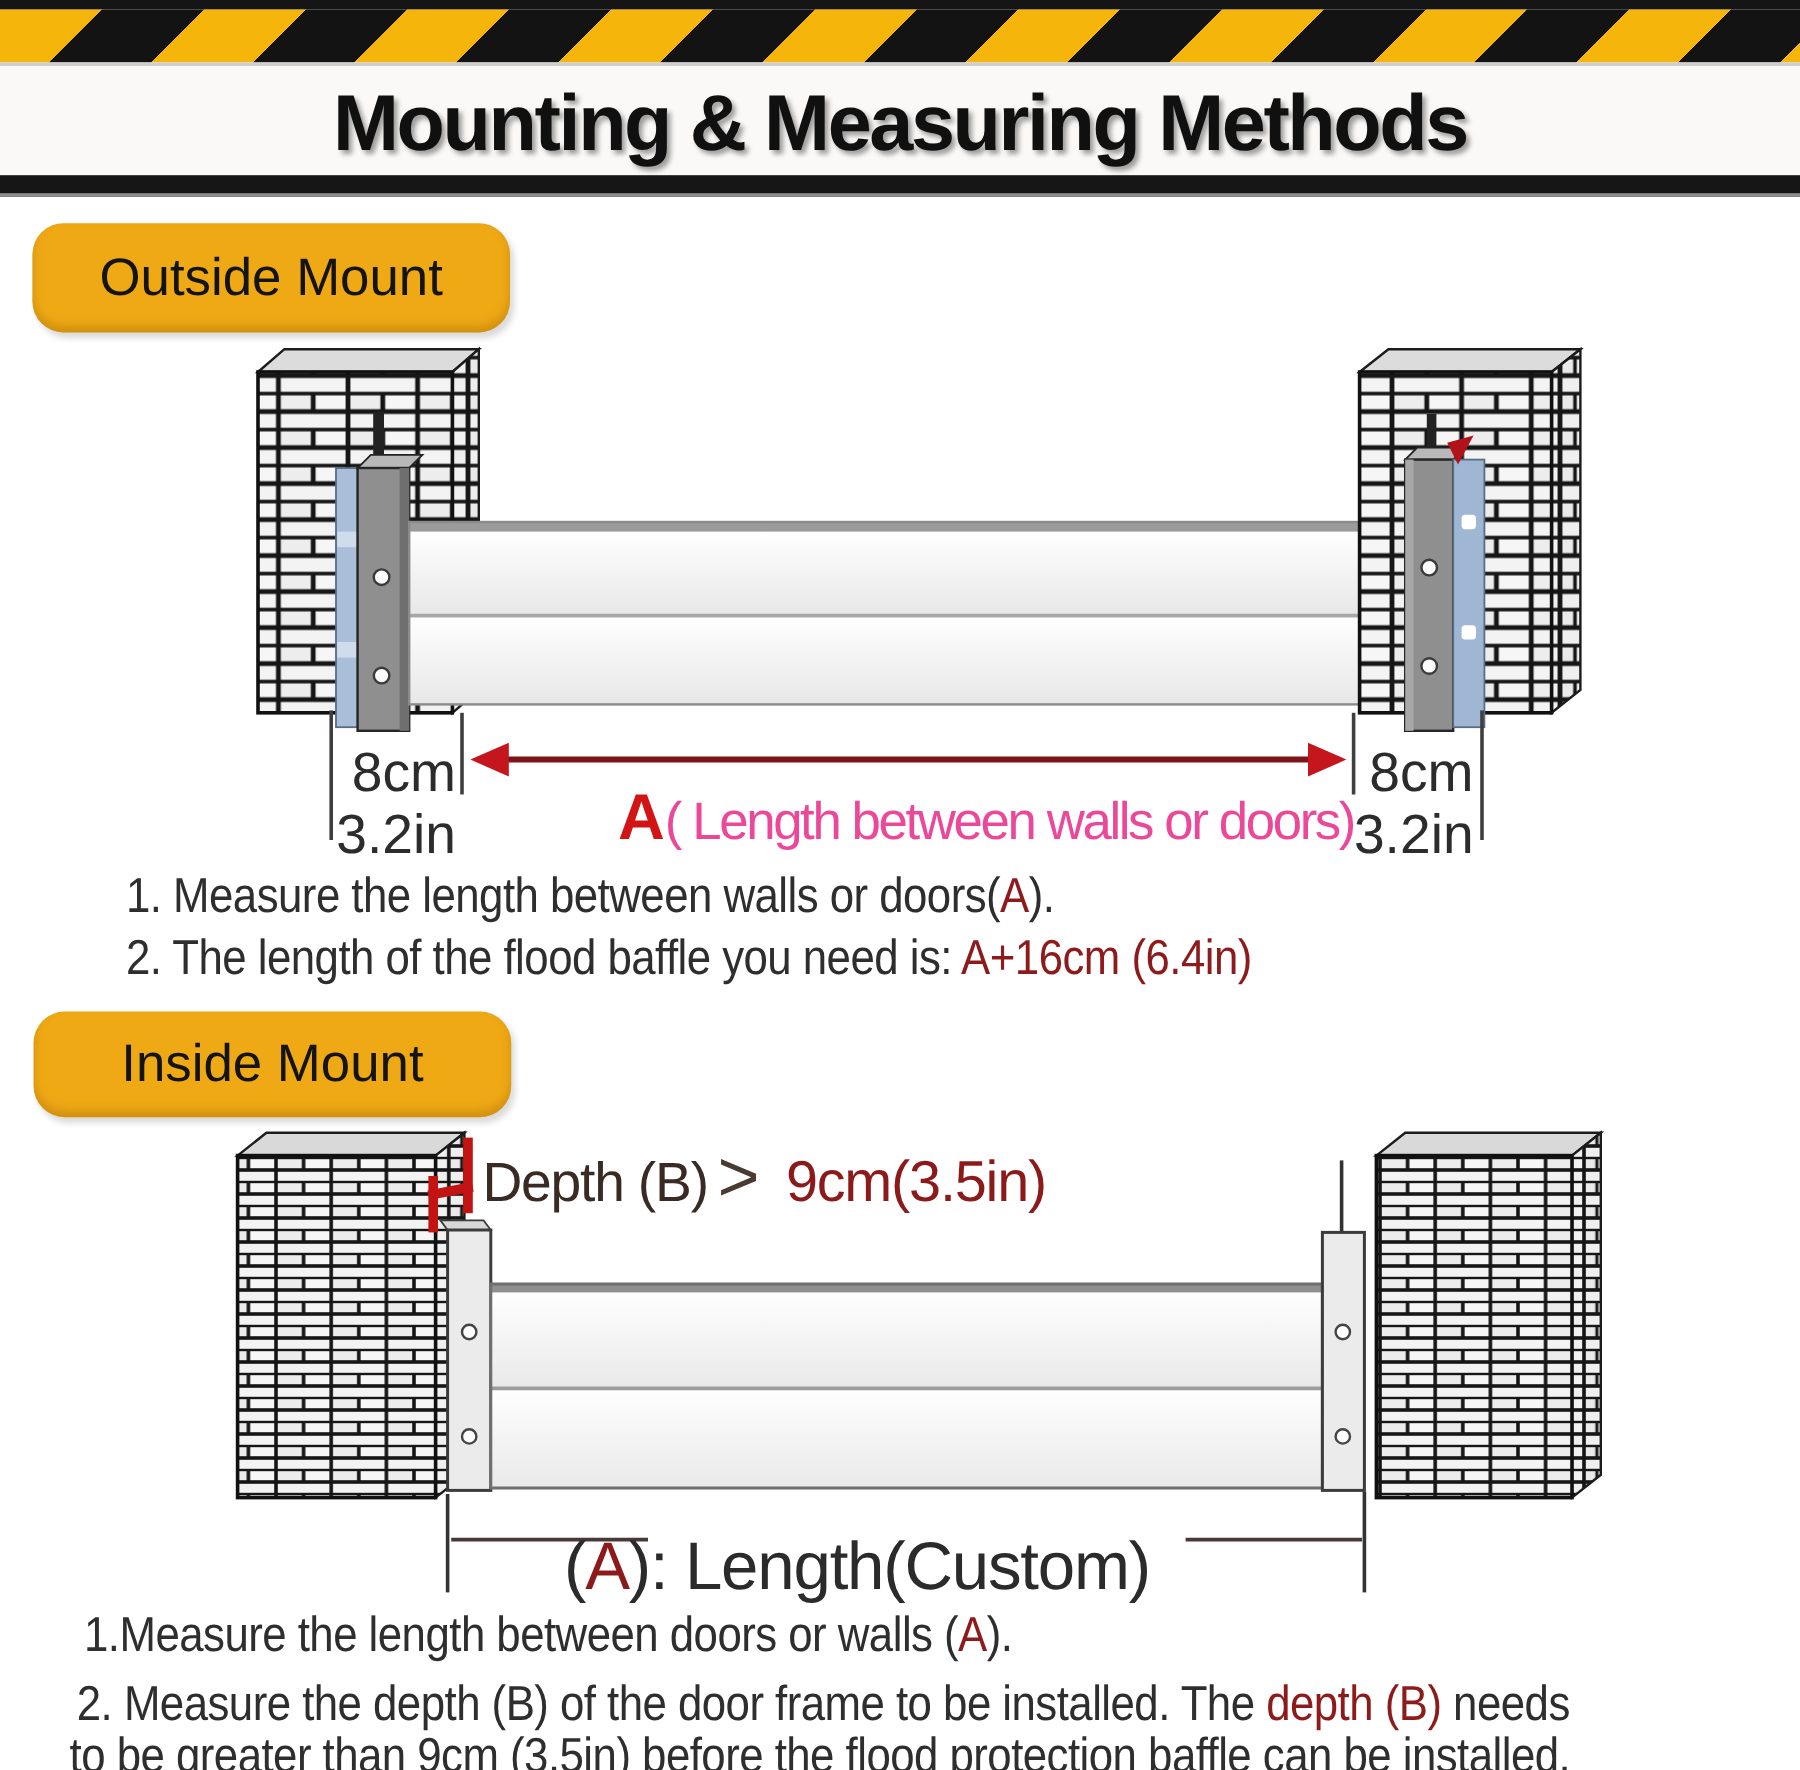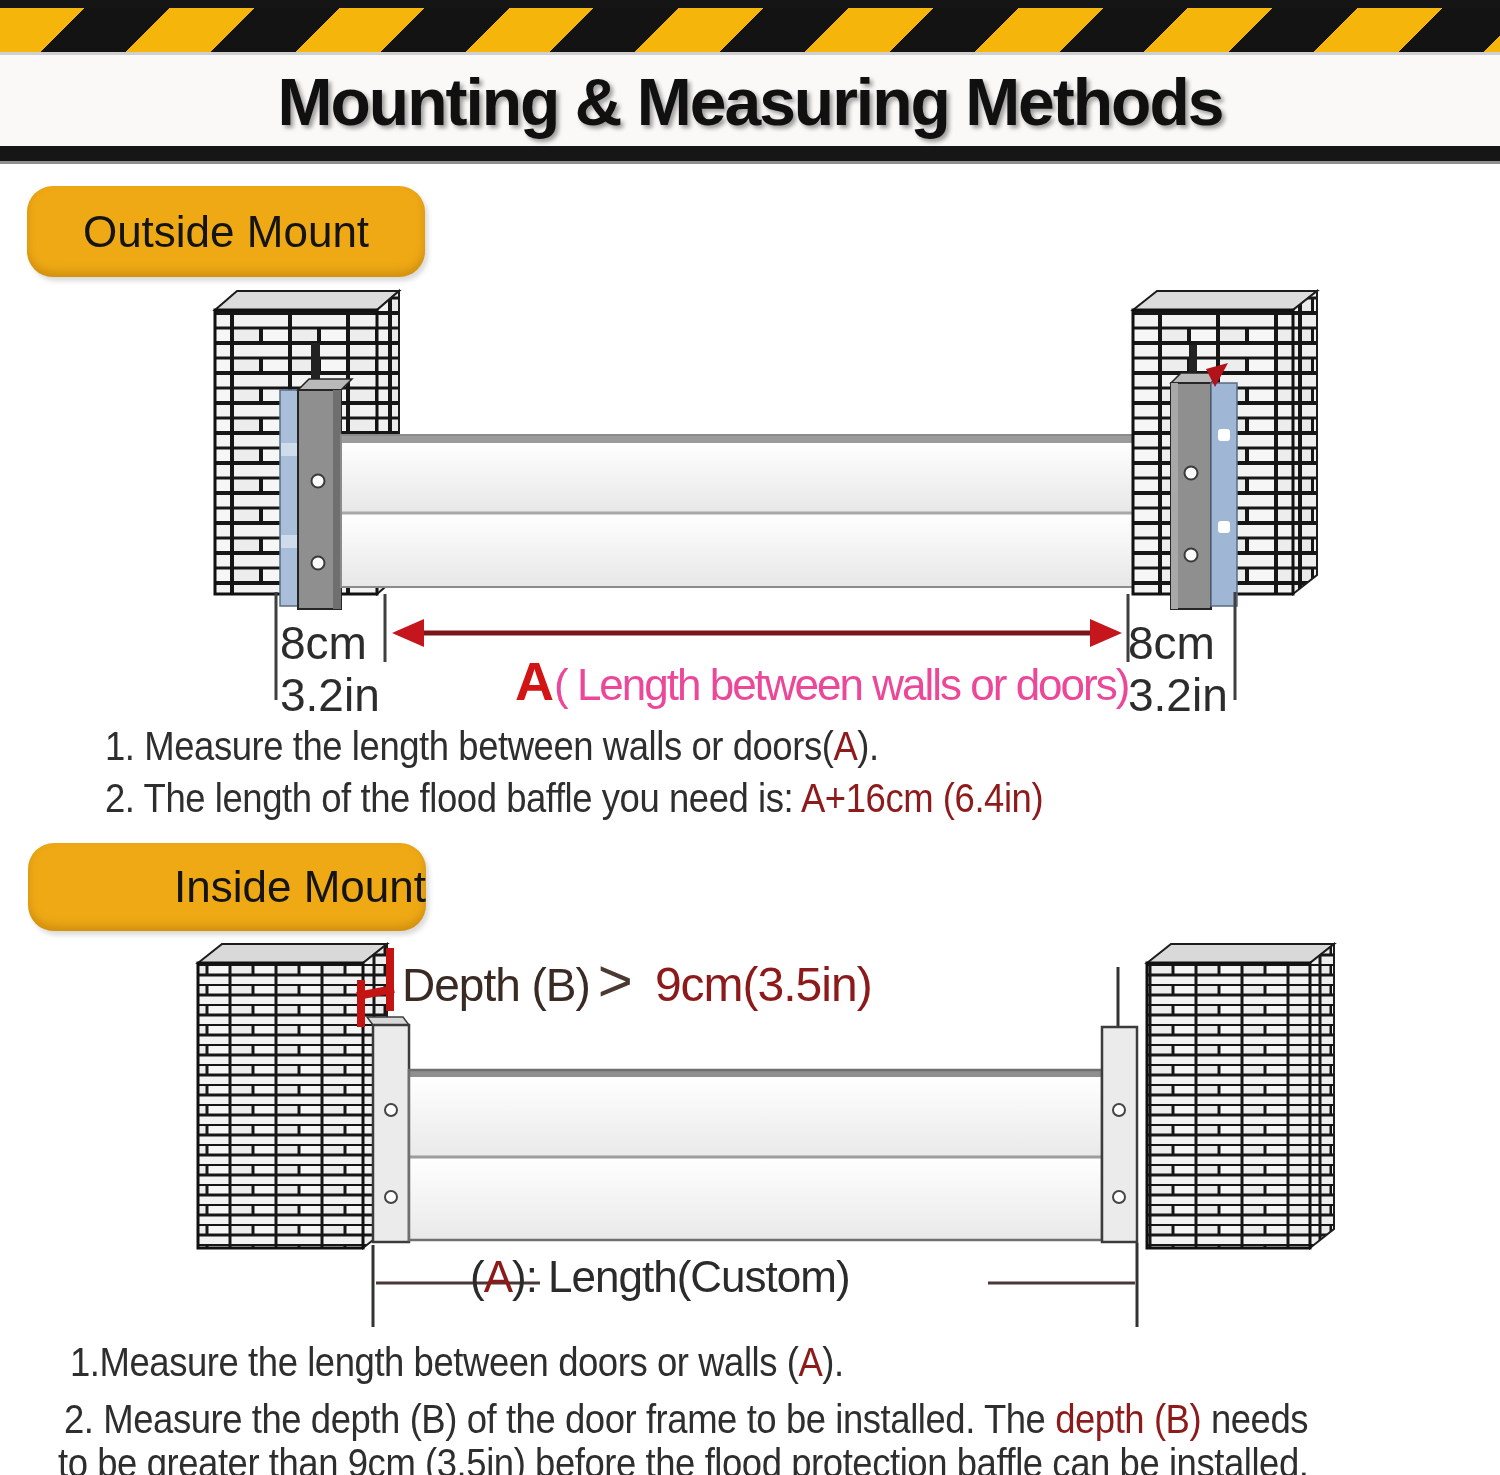--- a/index.html
+++ b/index.html
@@ -23,38 +23,38 @@
     text-shadow:3px 3px 4px rgba(0,0,0,0.38);
   }
   .black-bar{left:0;top:146px;width:1500px;height:15px;background:#161616;border-bottom:3px solid #8f8f8f;}
 
   
   .badge{
     background:#efa915;border-radius:26px;text-align:center;color:#141414;
     font-size:44px;box-shadow:inset 0 -5px 8px rgba(150,95,0,.35), 3px 4px 5px rgba(0,0,0,.15);
   }
   .badge-outside{left:27px;top:186px;width:398px;height:91px;line-height:91px;}
-  .badge-inside{left:28px;top:843px;width:398px;height:88px;line-height:88px;text-align:right;}
+  .badge-inside{left:28px;top:843px;width:398px;height:88px;line-height:88px;}
 
   
-  .dim{font-size:46px;color:#2c2c2c;text-align:left;line-height:1.0;}
+  .dim{font-size:46px;color:#2c2c2c;text-align:right;line-height:1.0;}
   .arrow-label{display:flex;align-items:baseline;}
   .arrow-label .a{font-size:54px;font-weight:bold;color:#d21414;}
   .arrow-label .cap{font-size:44px;letter-spacing:-2px;color:#ec4899;}
 
   .instr{font-size:41px;letter-spacing:-0.5px;color:#2e2e2e;white-space:nowrap;
          transform:scaleX(0.89);transform-origin:left center;line-height:1.1;}
   .instr .red{color:#8e1b1b;}
 
   .depth-label{display:flex;align-items:baseline;white-space:nowrap;}
   .depth-label .blk{font-size:46px;color:#3a2a24;letter-spacing:-1px;}
   .depth-label .gt{font-size:60px;color:#4a3a32;margin:0 8px;}
   .depth-label .red{font-size:48px;color:#8c1a1a;letter-spacing:-1px;margin-left:14px;}
 
-  .len-label{font-size:44px;letter-spacing:-1px;color:#2b2b2b;white-space:nowrap;}
+  .len-label{font-size:56px;letter-spacing:-1px;color:#2b2b2b;white-space:nowrap;margin-top:20px;}
   .len-label .red{color:#8c1a1a;}
 </style>
 </head>
 <body>
 
 <div id="canvas">
 
   <div class="abs top-strip"></div>
   <div class="abs hazard"></div>
   <div class="abs title-band"></div>

